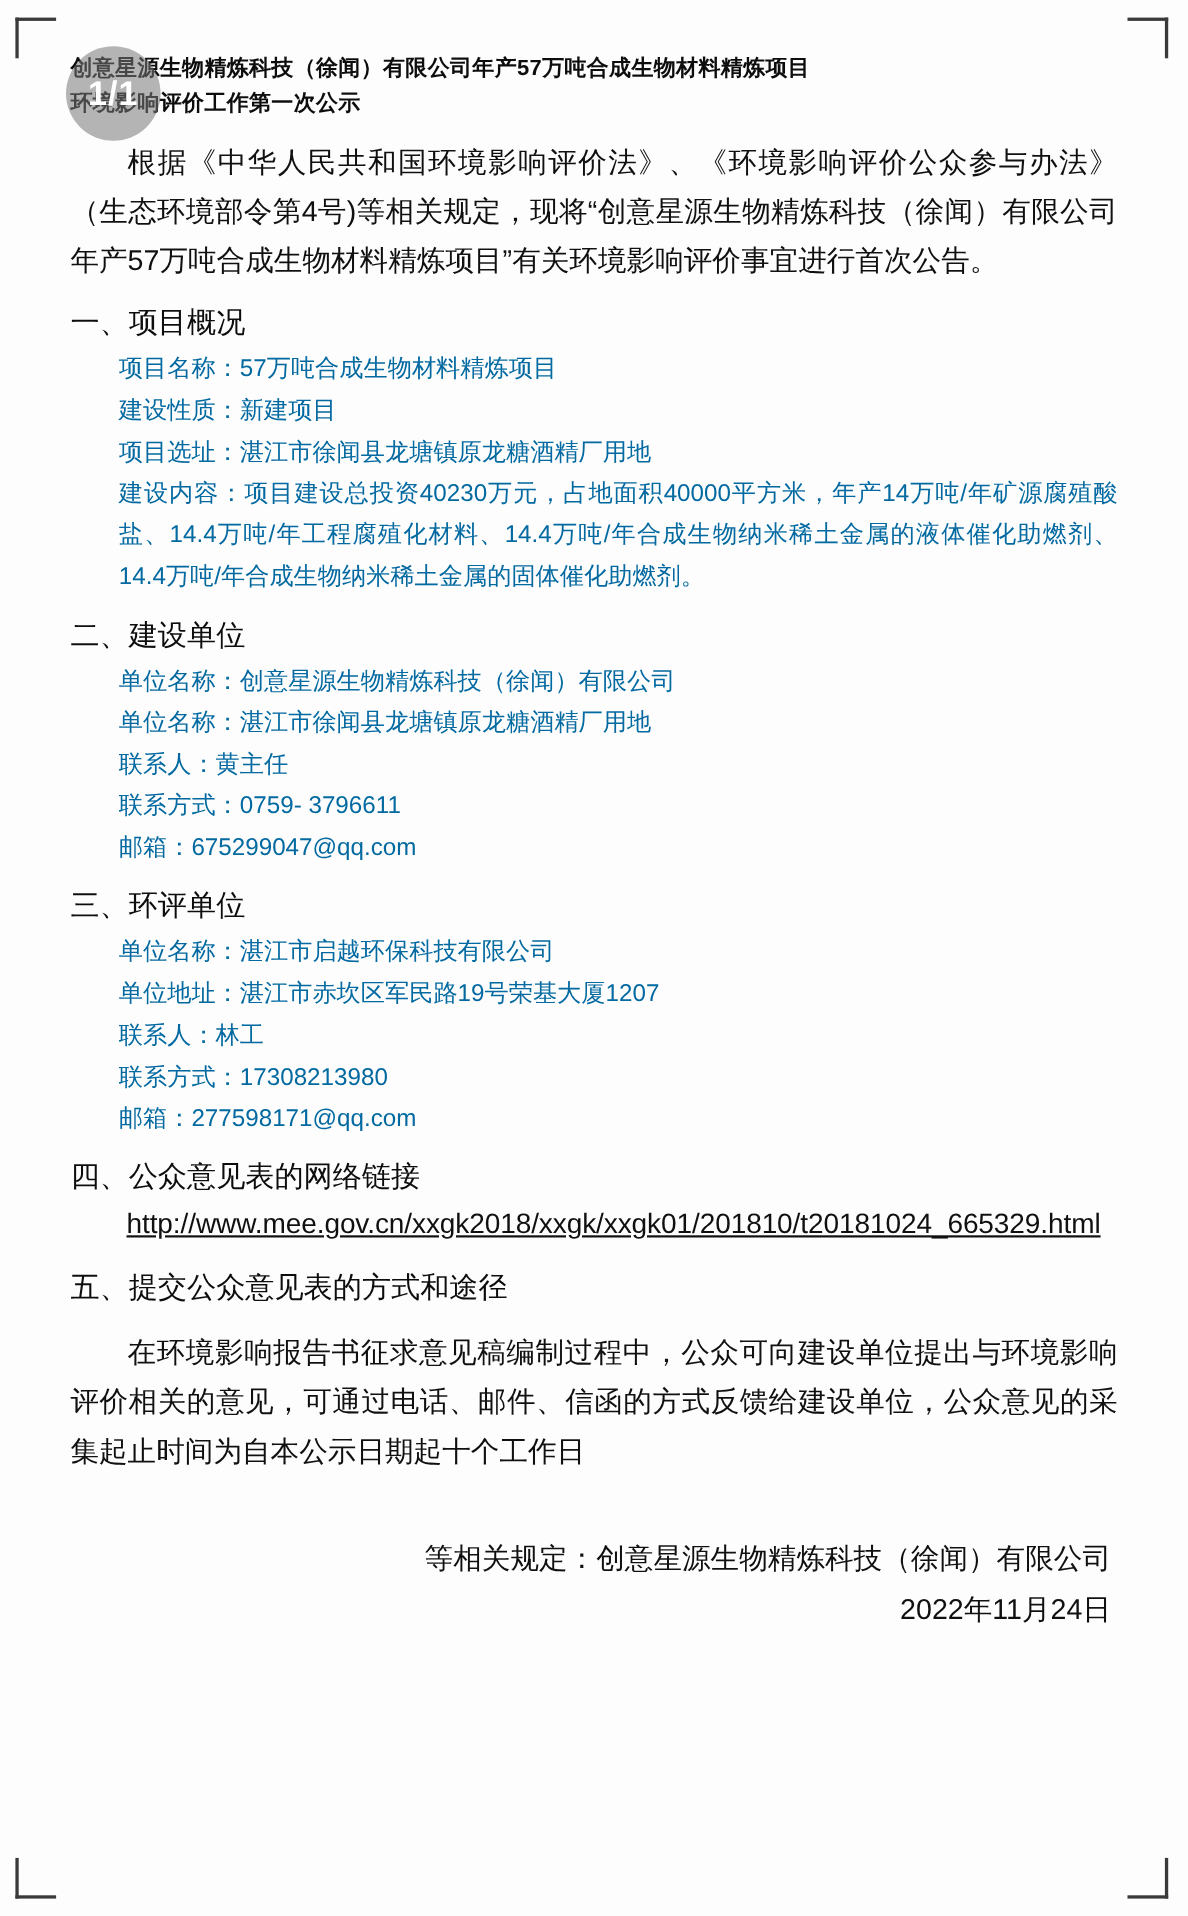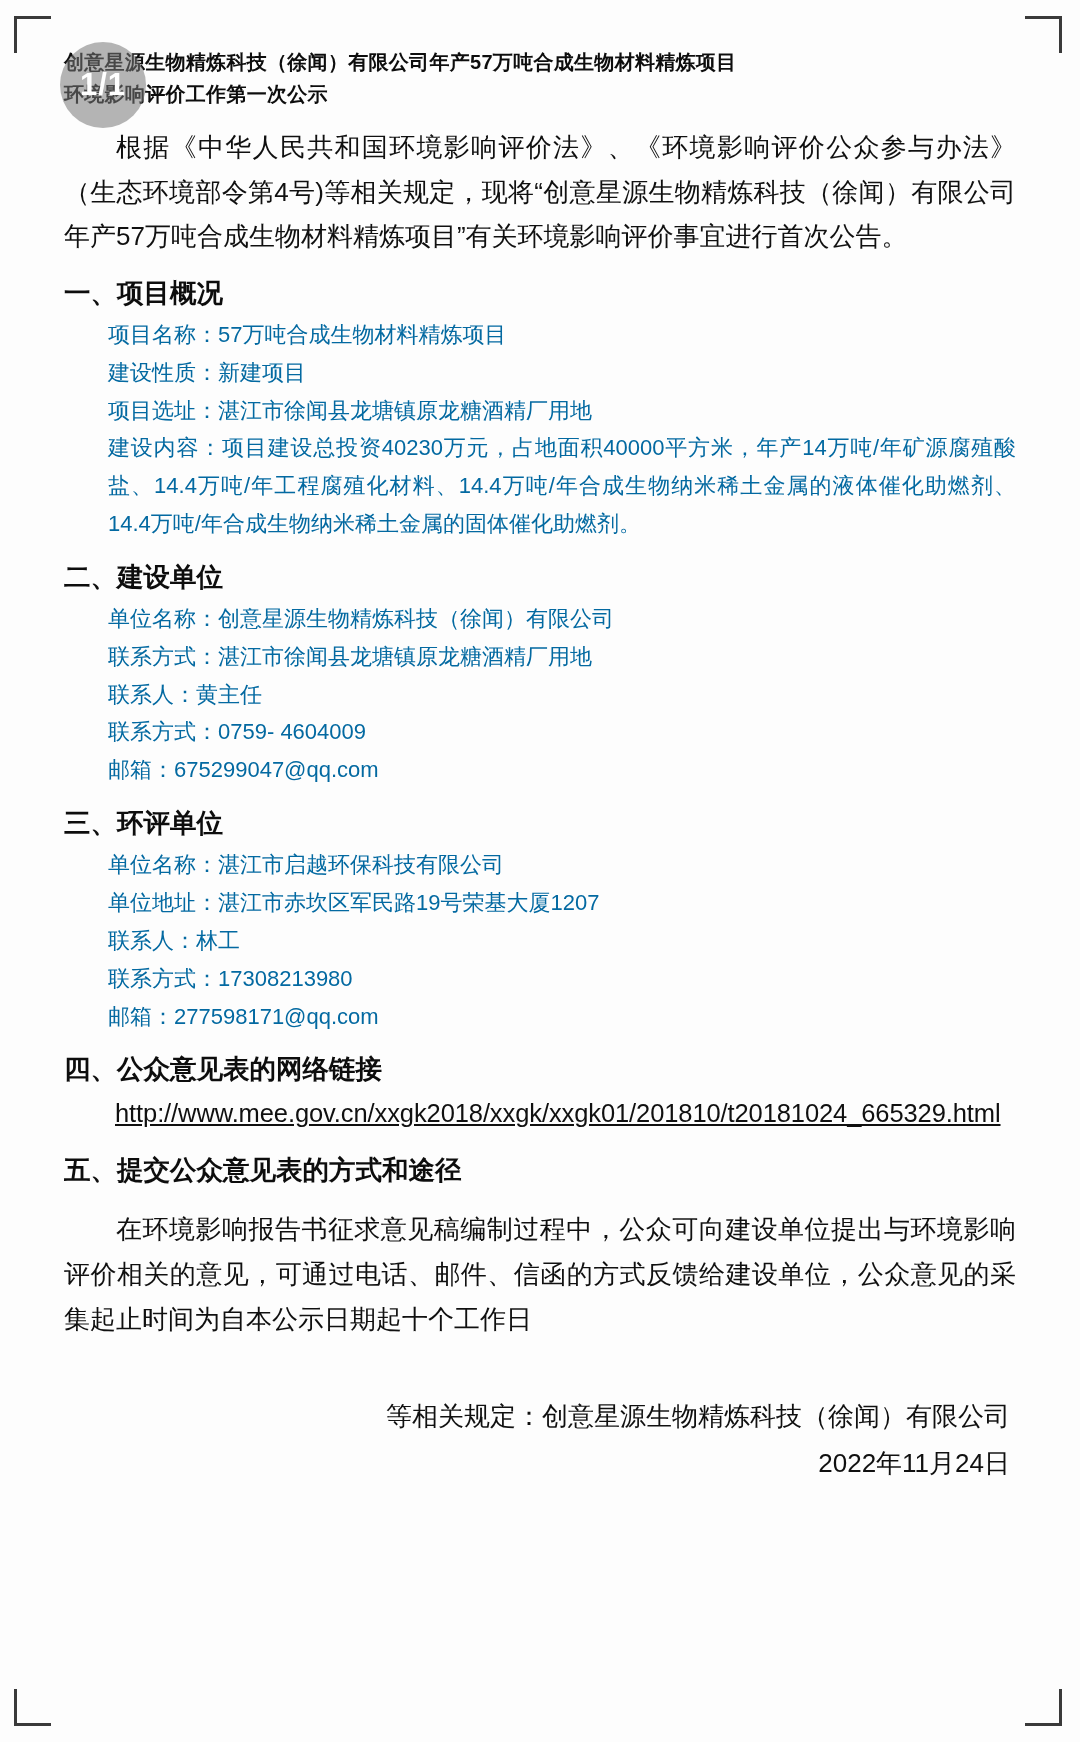--- a/index.html
+++ b/index.html
@@ -79,21 +79,21 @@
     line-height: 1.72;
     margin: 14px 0 0 0;
     text-align: justify;
     text-justify: inter-ideograph;
     text-indent: 2em;
     color: #101010;
   }
 
   h2.section {
     font-size: 26.5px;
-    font-weight: bold;
+    font-weight: normal;
     margin: 12px 0 0 0;
     line-height: 1.7;
     color: #0d0d0d;
   }
 
   .field {
     font-size: 22px;
     line-height: 1.72;
     margin: 0;
     padding-left: 2em;
@@ -146,23 +146,23 @@
     <p class="para">根据《中华人民共和国环境影响评价法》、《环境影响评价公众参与办法》（生态环境部令第4号)等相关规定，现将“创意星源生物精炼科技（徐闻）有限公司年产57万吨合成生物材料精炼项目”有关环境影响评价事宜进行首次公告。</p>
 
     <h2 class="section">一、项目概况</h2>
     <p class="field">项目名称：57万吨合成生物材料精炼项目</p>
     <p class="field">建设性质：新建项目</p>
     <p class="field">项目选址：湛江市徐闻县龙塘镇原龙糖酒精厂用地</p>
     <p class="field">建设内容：项目建设总投资40230万元，占地面积40000平方米，年产14万吨/年矿源腐殖酸盐、14.4万吨/年工程腐殖化材料、14.4万吨/年合成生物纳米稀土金属的液体催化助燃剂、14.4万吨/年合成生物纳米稀土金属的固体催化助燃剂。</p>
 
     <h2 class="section">二、建设单位</h2>
     <p class="field">单位名称：创意星源生物精炼科技（徐闻）有限公司</p>
-    <p class="field">联系方式：湛江市徐闻县龙塘镇原龙糖酒精厂用地</p>
+    <p class="field">单位名称：湛江市徐闻县龙塘镇原龙糖酒精厂用地</p>
     <p class="field">联系人：黄主任</p>
-    <p class="field">联系方式：0759- 4604009</p>
+    <p class="field">联系方式：0759- 3796611</p>
     <p class="field">邮箱：675299047@qq.com</p>
 
     <h2 class="section">三、环评单位</h2>
     <p class="field">单位名称：湛江市启越环保科技有限公司</p>
     <p class="field">单位地址：湛江市赤坎区军民路19号荣基大厦1207</p>
     <p class="field">联系人：林工</p>
     <p class="field">联系方式：17308213980</p>
     <p class="field">邮箱：277598171@qq.com</p>
 
     <h2 class="section">四、公众意见表的网络链接</h2>

